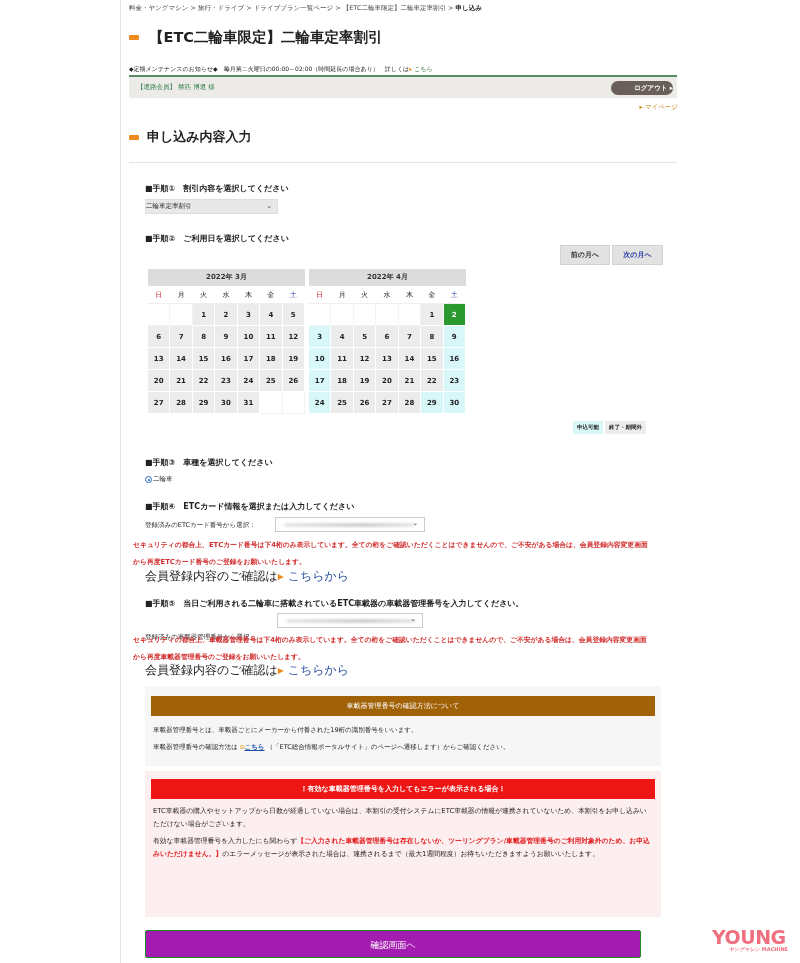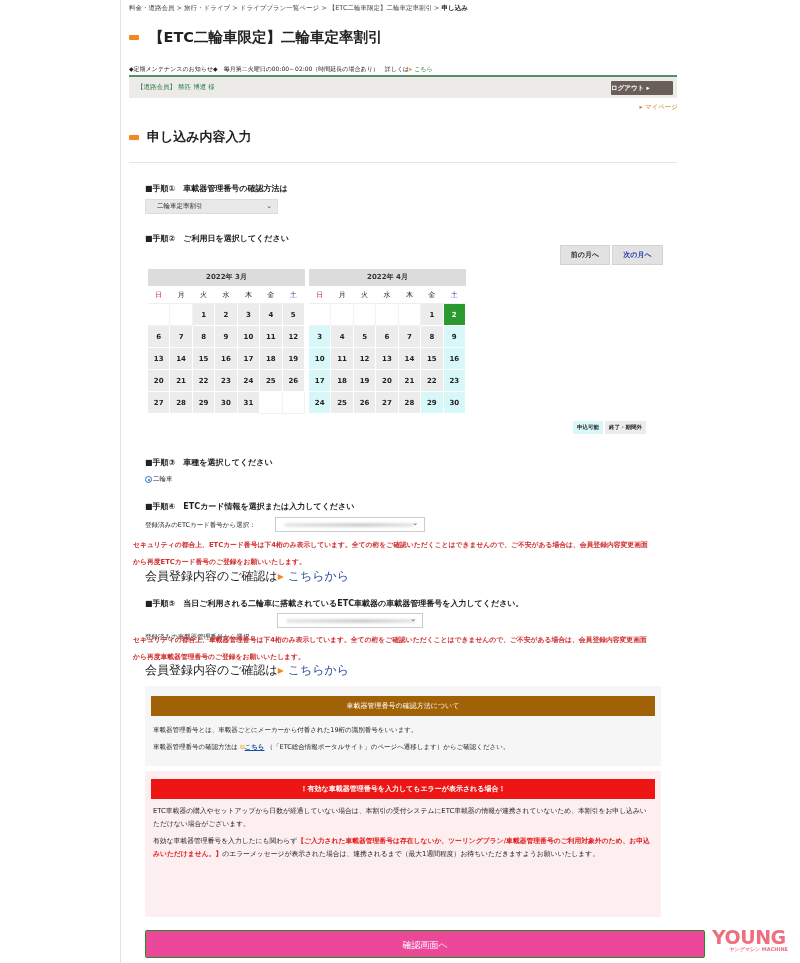--- a/index.html
+++ b/index.html
@@ -10,28 +10,28 @@
   .breadcrumb .cur { font-weight: bold; color: #222; }
   .title-row { position: absolute; left: 8px; top: 28px; display: flex; align-items: center; }
   .title-bar { width: 10px; height: 5px; background: #ef8a1e; border-radius: 1px; margin-right: 10px; }
   .title { font-size: 14.5px; font-weight: bold; color: #222; }
   .notice { position: absolute; left: 8px; top: 65px; font-size: 6px; color: #222; white-space: nowrap; }
   .notice .link { color: #2a6a35; }
   .notice .tri { color: #ef8a1e; }
   .green-line { position: absolute; left: 8px; top: 75px; width: 548px; height: 2px; background: #5a8c6a; }
   .member-bar { position: absolute; left: 8px; top: 77px; width: 548px; height: 21px; background: #ecebe8; }
   .member-bar .label { position: absolute; left: 8px; top: 6px; font-size: 6.5px; color: #2d7a47; }
-  .logout { position: absolute; right: 4px; top: 4px; width: 62px; height: 14px; background: #6a5f58; color: #fff; font-size: 6.5px; font-weight: bold; text-align: left; line-height: 14px; border-radius: 1px; }
+  .logout { position: absolute; right: 4px; top: 4px; width: 62px; height: 14px; background: #6a5f58; color: #fff; font-size: 6.5px; font-weight: bold; text-align: right; line-height: 14px; border-radius: 7px; }
   .mypage { position: absolute; right: 2px; top: 103px; font-size: 6.5px; color: #c8891e; }
   .sec-title-row { position: absolute; left: 8px; top: 128px; display: flex; align-items: center; }
   .sec-title-row .title-bar { margin-right: 8px; }
   .sec-title { font-size: 13px; font-weight: bold; color: #222; }
   .form-box { position: absolute; left: 8px; top: 162px; width: 548px; height: 800px; border-top: 1px solid #e3e3e3; }
   .step { position: absolute; font-size: 8px; font-weight: bold; color: #222; white-space: nowrap; }
-  .select { position: absolute; height: 15px; background: #e8e8e8; border: 1px solid #ddd; font-size: 6.5px; color: #222; padding-left: 11px; line-height: 13px; }
+  .select { position: absolute; height: 15px; background: #e8e8e8; border: 1px solid #ddd; font-size: 6.5px; color: #222; padding-left: 0; line-height: 13px; }
   .select .chev { position: absolute; right: 5px; top: 0; font-size: 7px; color: #444; }
   .month-btn { position: absolute; top: 82px; height: 20px; background: #e2e2e2; border: 1px solid #d3d3d3; font-size: 7px; font-weight: bold; text-align: center; line-height: 18px; }
   .cal { position: absolute; top: 106px; width: 157px; border-collapse: collapse; }
   .cal-head { height: 17px; background: #dcdcdc; font-size: 7px; font-weight: bold; text-align: center; line-height: 17px; color: #333; }
   .cal-grid { display: grid; grid-template-columns: repeat(7, 1fr); }
   .cal-cell { height: 22px; border-right: 1px solid #fff; border-bottom: 1px solid #fff; background: #ececec; font-size: 7px; font-weight: bold; text-align: center; line-height: 22px; color: #222; }
   .cal-cell.dow { background: #fff; height: 18px; line-height: 18px; font-weight: normal; border-bottom: 1px solid #eee; }
   .cal-cell.sun { color: #c8202a; }
   .cal-cell.sat { color: #2a3aa8; }
   .cal-cell.empty { background: #fff; border-right: 1px solid #f2f2f2; border-bottom: 1px solid #f2f2f2; }
@@ -54,32 +54,32 @@
   .confirm-line a { color: #2a4fa0; text-decoration: none; }
   .info-box { position: absolute; left: 16px; top: 523px; width: 516px; height: 80px; background: #f6f6f6; }
   .info-head { position: absolute; left: 6px; top: 10px; width: 504px; height: 20px; background: #a16207; color: #fff; font-size: 7px; font-weight: normal; text-align: center; line-height: 20px; }
   .info-text { position: absolute; left: 8px; font-size: 6.5px; color: #222; white-space: nowrap; }
   .info-text .link { color: #1a4fa6; text-decoration: underline; font-weight: bold; }
   .info-text .ext { color: #e0a020; }
   .alert-box { position: absolute; left: 16px; top: 608px; width: 516px; height: 146px; background: #fdeef0; }
   .alert-head { position: absolute; left: 6px; top: 8px; width: 504px; height: 20px; background: #ee1515; color: #fff; font-size: 7px; font-weight: bold; text-align: center; line-height: 20px; }
   .alert-text { position: absolute; left: 8px; width: 500px; font-size: 6.8px; line-height: 13px; color: #222; }
   .alert-text .red { color: #e21f1f; font-weight: bold; }
-  .submit { position: absolute; left: 16px; top: 767px; width: 560px; height: 28px; background: #ec4899; border-radius: 2px; color: #fff; font-size: 9px; text-align: center; line-height: 28px; border: 1px solid #1d8f22; }
+  .submit { position: absolute; left: 16px; top: 767px; width: 496px; height: 28px; background: #a21caf; border-radius: 2px; color: #fff; font-size: 9px; text-align: center; line-height: 28px; border: 1px solid #1d8f22; }
   .watermark { position: absolute; left: 712px; top: 928px; width: 80px; }
   .wm-main { font-family: "DejaVu Sans", sans-serif; font-weight: bold; font-size: 19px; color: #ee6f7f; letter-spacing: -0.5px; line-height: 18px; }
   .wm-sub { font-size: 5px; color: #ee6f7f; text-align: right; padding-right: 4px; font-weight: bold; }
 </style>
 </head>
 <body>
 
 <div class="page">
 
   <div class="breadcrumb">
-    <span>料金・道路会員</span><span> &gt; </span><span>旅行・ドライブ</span><span> &gt; </span><span>ドライブプラン一覧ページ</span><span> &gt; </span><span>【ETC二輪車限定】二輪車定率割引</span><span> &gt; </span><span class="cur">申し込み</span>
+    <span>料金・ヤングマシン</span><span> &gt; </span><span>旅行・ドライブ</span><span> &gt; </span><span>ドライブプラン一覧ページ</span><span> &gt; </span><span>【ETC二輪車限定】二輪車定率割引</span><span> &gt; </span><span class="cur">申し込み</span>
   </div>
 
   <div class="title-row">
     <div class="title-bar"></div>
     <h1 class="title">【ETC二輪車限定】二輪車定率割引</h1>
   </div>
 
   <div class="notice">
     <span>◆定期メンテナンスのお知らせ◆　毎月第二火曜日の00:00～02:00（時間延長の場合あり）　詳しくは</span><span class="tri">▸</span>
     <span class="link">こちら</span>
@@ -94,21 +94,21 @@
 
   <div class="mypage">▸ マイページ</div>
 
   <div class="sec-title-row">
     <div class="title-bar"></div>
     <h2 class="sec-title">申し込み内容入力</h2>
   </div>
 
   <div class="form-box">
 
-    <div class="step" style="left:16px; top:20px;">■手順①　車載器管理番号の確認方法は</div>
+    <div class="step" style="left:16px; top:20px;">■手順①　割引内容を選択してください</div>
     <div class="select" style="left:16px; top:36px; width:133px;">
       <span>二輪車定率割引</span>
       <span class="chev">⌄</span>
     </div>
 
     <div class="step" style="left:16px; top:70px;">■手順②　ご利用日を選択してください</div>
     <div class="month-btn" style="left:431px; width:50px; color:#333;">前の月へ</div>
     <div class="month-btn" style="left:483px; width:51px; color:#2a3aa8;">次の月へ</div>
 
     <div class="cal" id="cal0" style="left:19px;">

